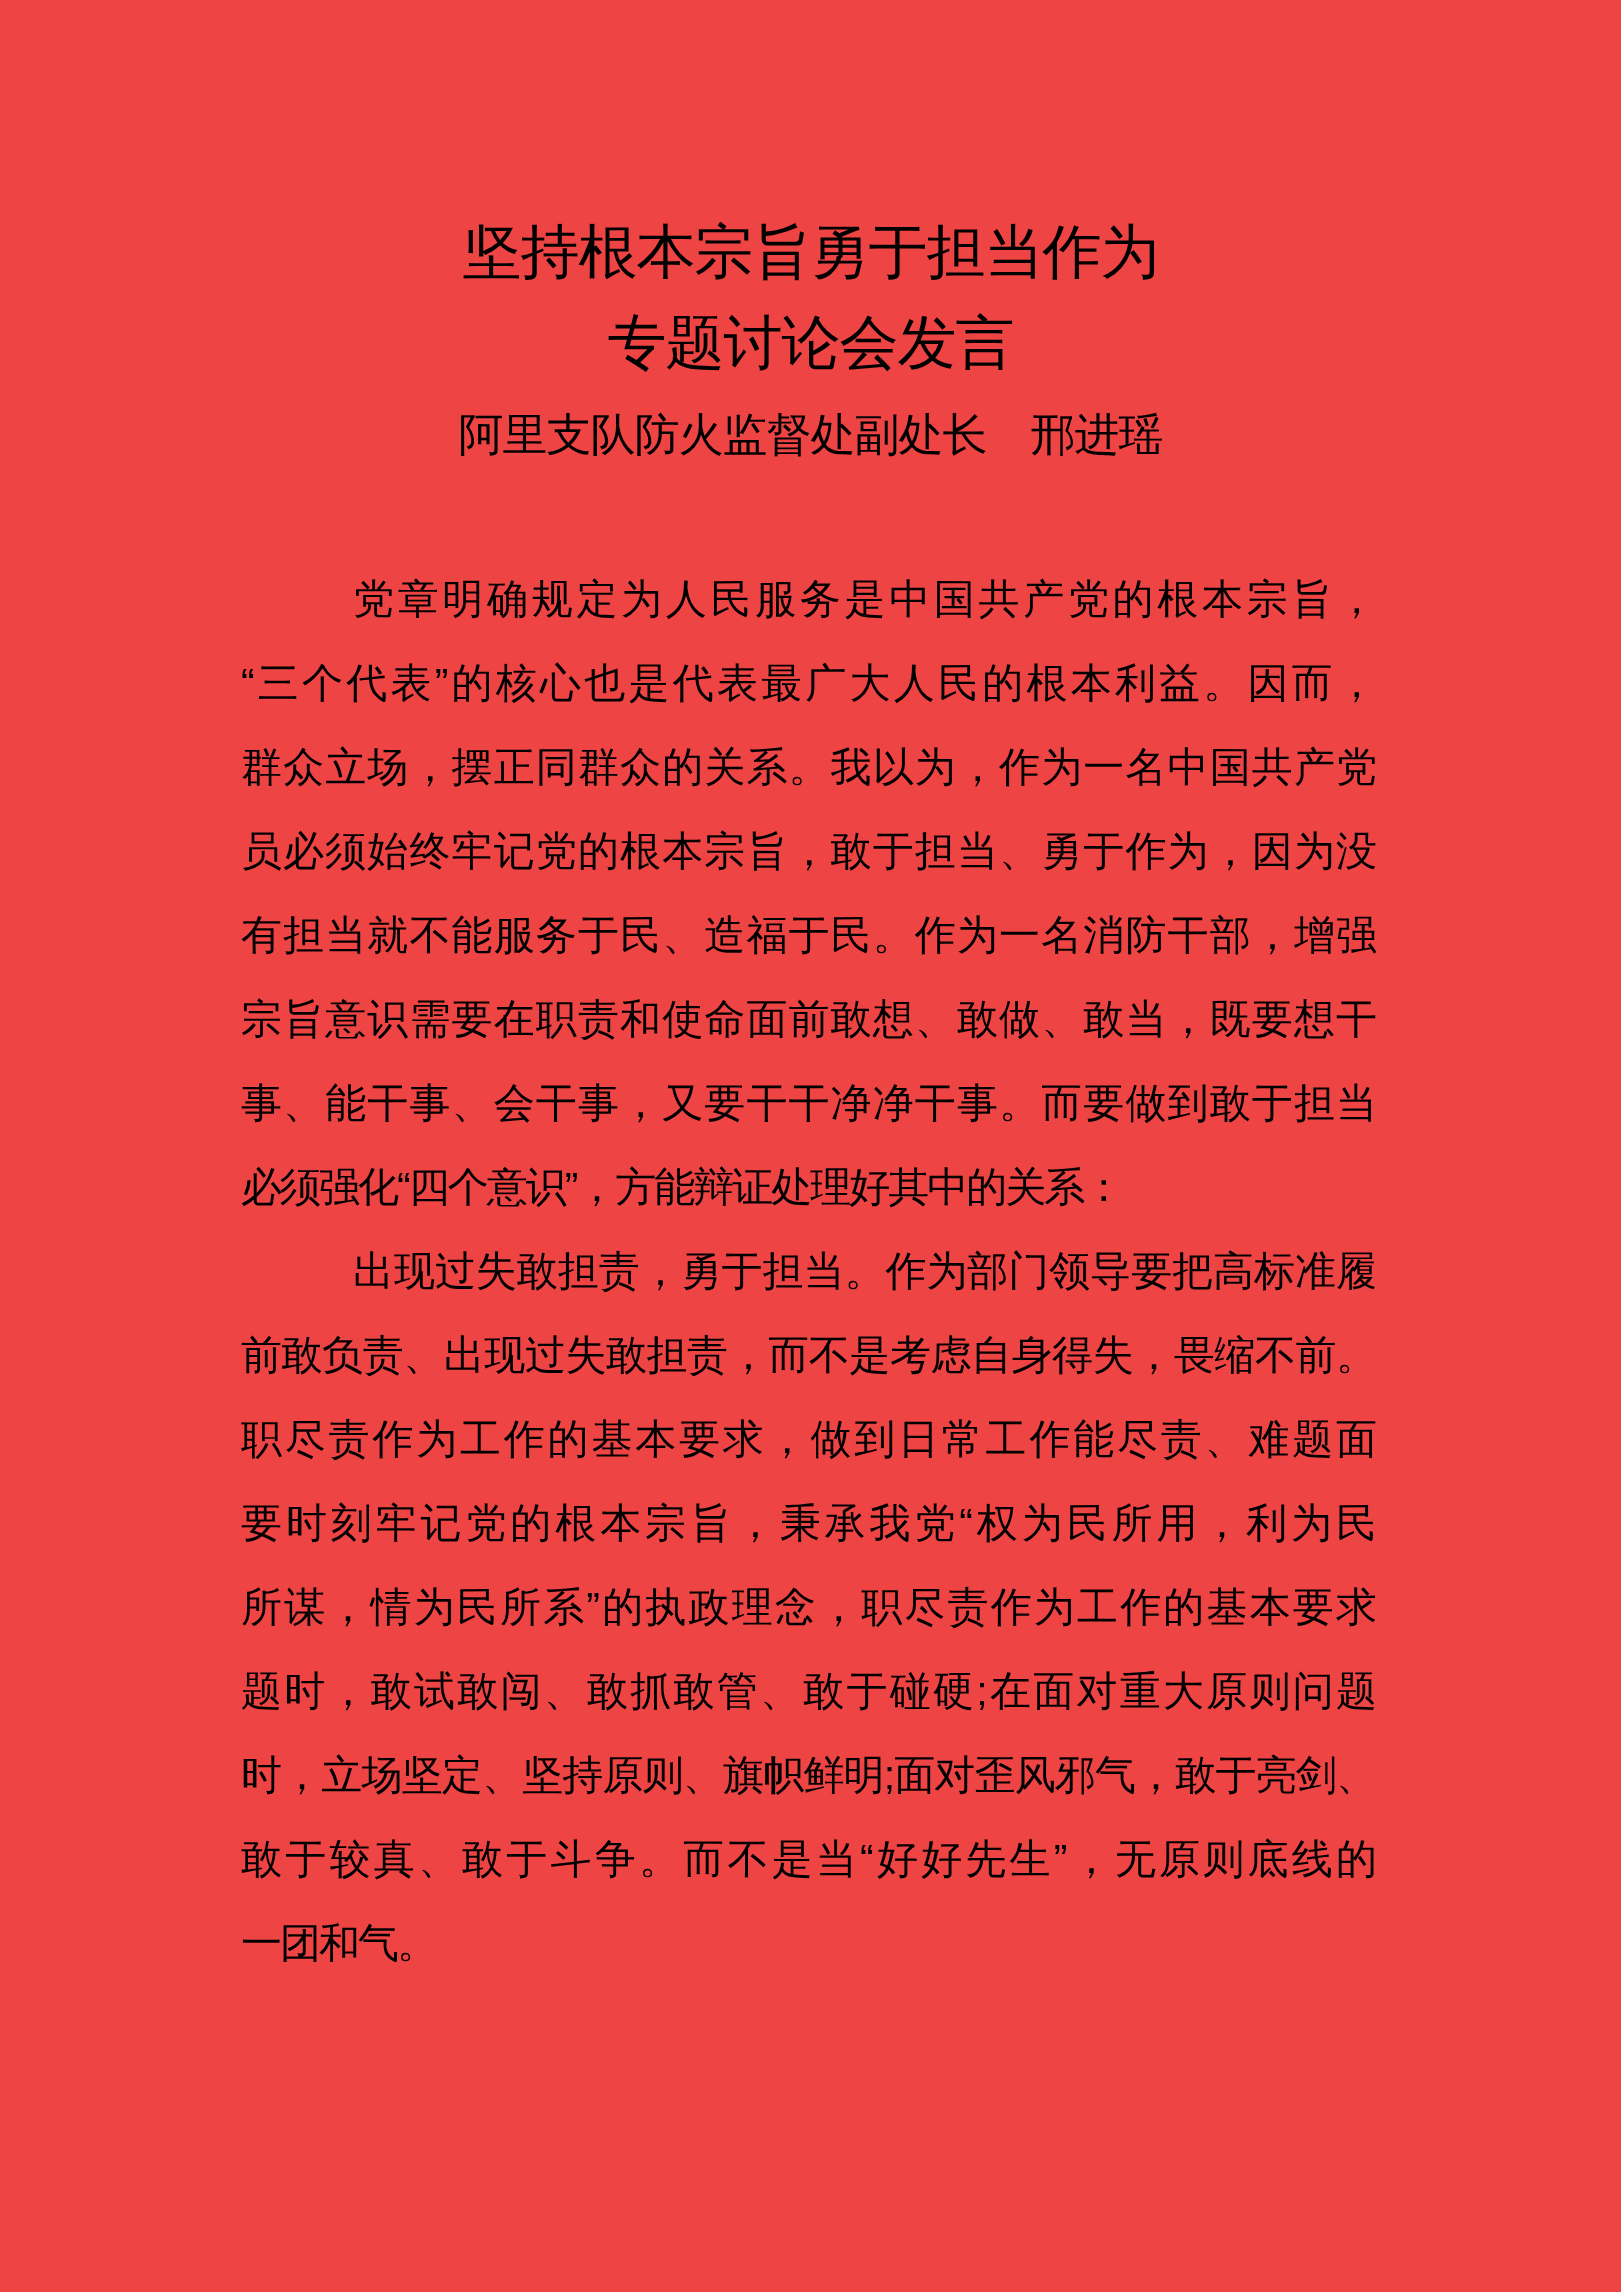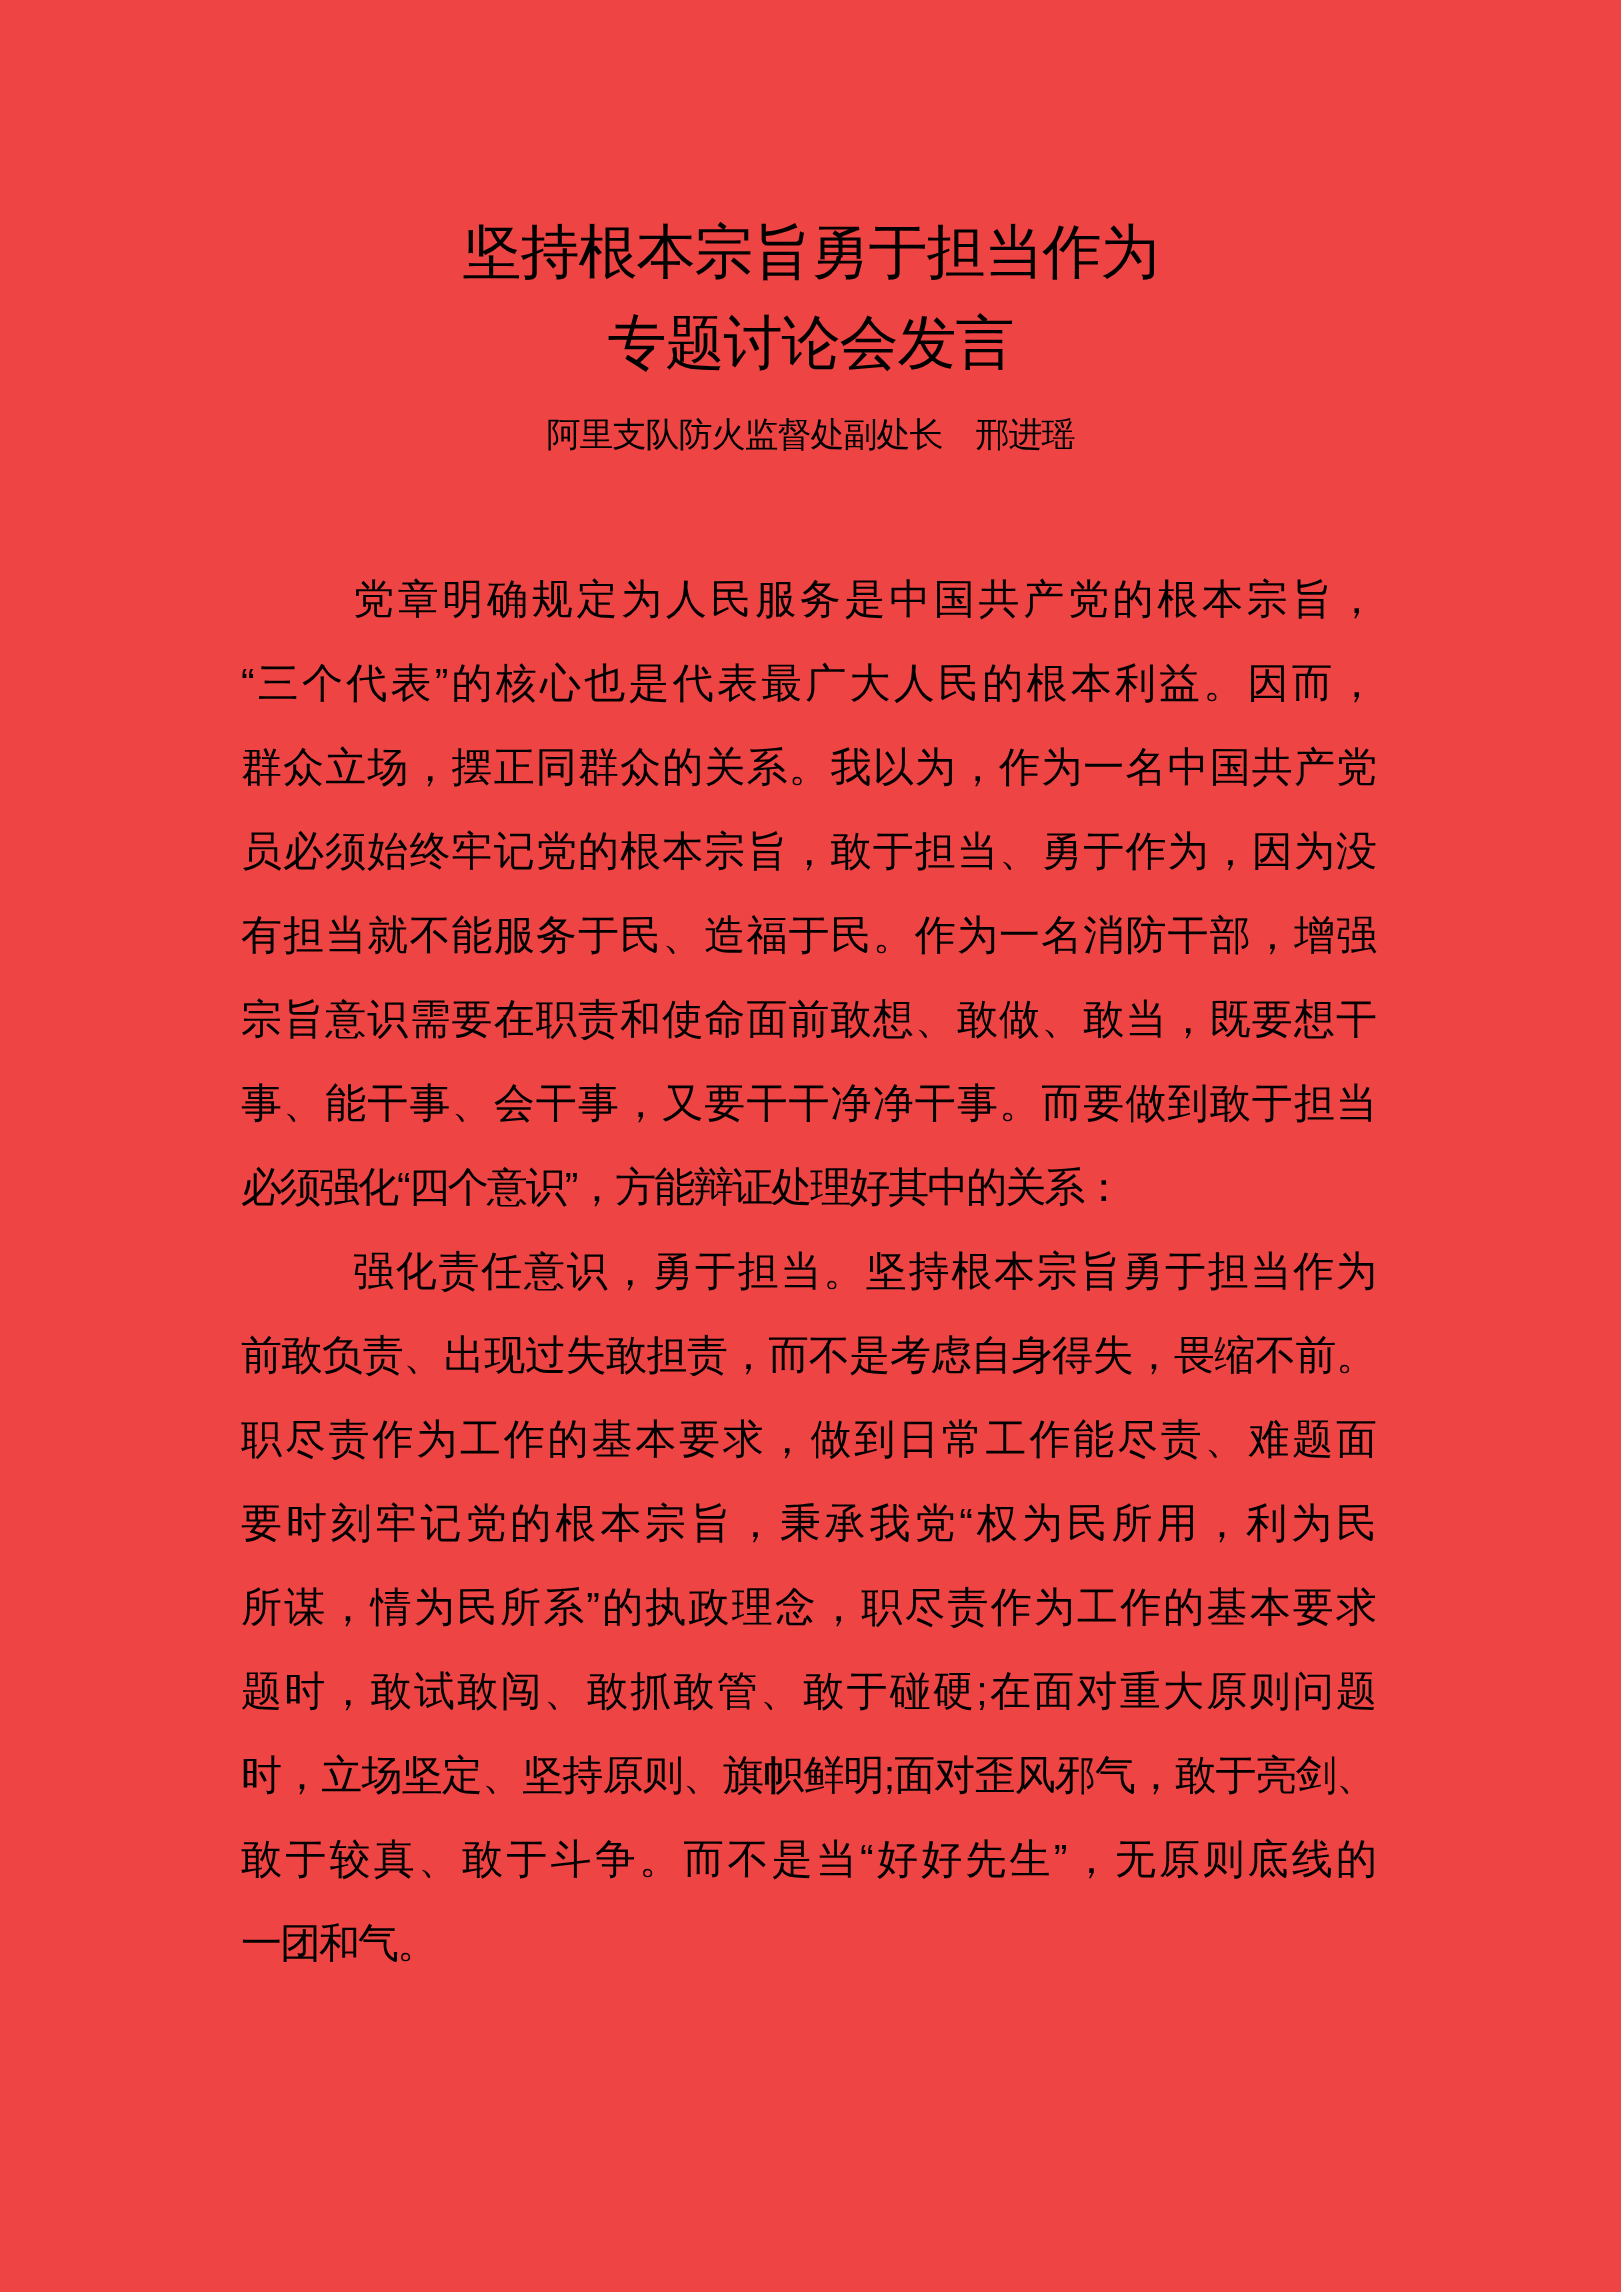--- a/index.html
+++ b/index.html
@@ -25,21 +25,21 @@
     width: 100%;
     text-align: center;
   }
   .title-line {
     font-size: 59px;
     line-height: 91px;
     letter-spacing: -1px;
     white-space: nowrap;
   }
   .byline {
-    font-size: 34px;
+    font-size: 45px;
     line-height: 91px;
     letter-spacing: -1px;
     white-space: nowrap;
   }
   .body-text {
     position: absolute;
     top: 557px;
     left: 241px;
     width: 1134px;
     font-size: 41px;
@@ -71,21 +71,21 @@
   </div>
   <div class="body-text">
       <div class="body-line indent">党章明确规定为人民服务是中国共产党的根本宗旨，</div>
       <div class="body-line">“三个代表”的核心也是代表最广大人民的根本利益。因而，</div>
       <div class="body-line">群众立场，摆正同群众的关系。我以为，作为一名中国共产党</div>
       <div class="body-line">员必须始终牢记党的根本宗旨，敢于担当、勇于作为，因为没</div>
       <div class="body-line">有担当就不能服务于民、造福于民。作为一名消防干部，增强</div>
       <div class="body-line">宗旨意识需要在职责和使命面前敢想、敢做、敢当，既要想干</div>
       <div class="body-line">事、能干事、会干事，又要干干净净干事。而要做到敢于担当</div>
       <div class="body-line last">必须强化“四个意识”，方能辩证处理好其中的关系：</div>
-      <div class="body-line indent">强化责任意识，勇于担当。坚持根本宗旨勇于担当作为</div>
+      <div class="body-line indent">出现过失敢担责，勇于担当。作为部门领导要把高标准履</div>
       <div class="body-line">前敢负责、出现过失敢担责，而不是考虑自身得失，畏缩不前。</div>
       <div class="body-line">职尽责作为工作的基本要求，做到日常工作能尽责、难题面</div>
       <div class="body-line">要时刻牢记党的根本宗旨，秉承我党“权为民所用，利为民</div>
       <div class="body-line">所谋，情为民所系”的执政理念，职尽责作为工作的基本要求</div>
       <div class="body-line">题时，敢试敢闯、敢抓敢管、敢于碰硬;在面对重大原则问题</div>
       <div class="body-line">时，立场坚定、坚持原则、旗帜鲜明;面对歪风邪气，敢于亮剑、</div>
       <div class="body-line">敢于较真、敢于斗争。而不是当“好好先生”，无原则底线的</div>
       <div class="body-line last">一团和气。</div>
     </div>
 </div>

